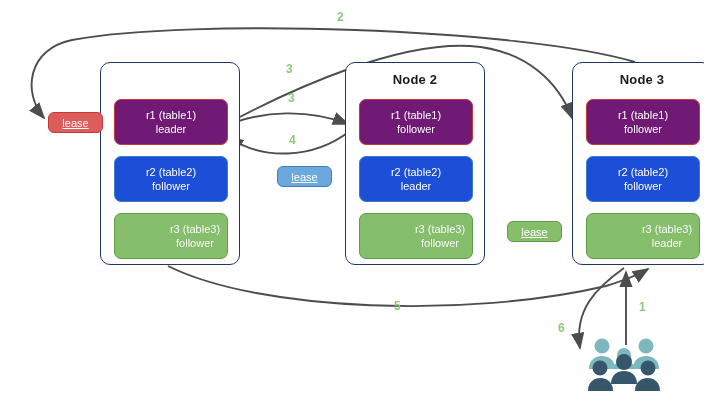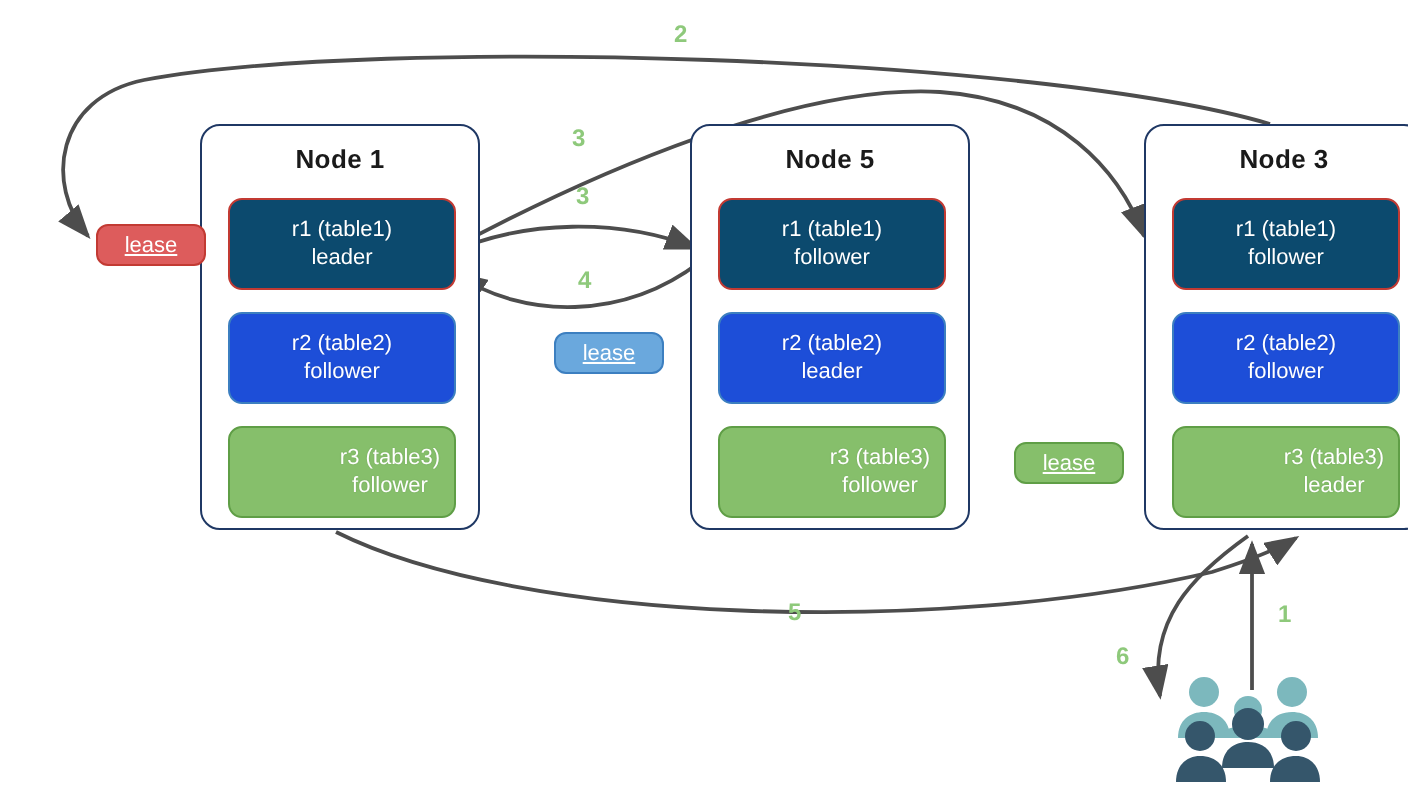--- a/index.html
+++ b/index.html
@@ -52,21 +52,21 @@
     display: flex;
     flex-direction: column;
     align-items: center;
     justify-content: center;
     color: #ffffff;
     font-size: 11px;
     line-height: 14px;
     text-shadow: 0 0 1px rgba(0,0,0,0.12);
   }
   .replica .l1, .replica .l2 { display: block; }
-  .rep-red   { background: #0c4a6e; border: 1.6px solid #c23a33; }
+  .rep-red   { background: #701a75; border: 1.6px solid #c23a33; }
   .rep-blue  { background: #1d4ed8; border: 1.6px solid #3c7fc0; }
   .rep-green { background: #86bf6b; border: 1.6px solid #5f9e46; }
 
   .r-slot1 { top: 36px; }
   .r-slot2 { top: 93px; }
   .r-slot3 { top: 150px; padding-left: 48px; }
 
   .lease {
     position: absolute;
     box-sizing: border-box;
@@ -116,37 +116,36 @@
     <path d="M 350 131 C 312 160, 262 160, 228 137" fill="none" stroke="#4d4d4d" stroke-width="1.9" marker-end="url(#arrowhead)"></path>
 
     <path d="M 168 266 C 260 312, 470 318, 606 286 C 625 280, 640 274, 648 269" fill="none" stroke="#4d4d4d" stroke-width="1.9" marker-end="url(#arrowhead)"></path>
 
     <path d="M 626 345 L 626 272" fill="none" stroke="#4d4d4d" stroke-width="1.9" marker-end="url(#arrowhead)"></path>
 
     <path d="M 624 268 C 596 288, 574 310, 580 348" fill="none" stroke="#4d4d4d" stroke-width="1.9" marker-end="url(#arrowhead)"></path>
   </svg>
 
   <div class="node" style="left:100px; top:62px;">
-    <div class="node-title">Node 1</div>
     <div class="replica rep-red r-slot1">
       <span class="l1">r1 (table1)</span>
       <span class="l2">leader</span>
     </div>
     <div class="replica rep-blue r-slot2">
       <span class="l1">r2 (table2)</span>
       <span class="l2">follower</span>
     </div>
     <div class="replica rep-green r-slot3">
       <span class="l1">r3 (table3)</span>
       <span class="l2">follower</span>
     </div>
   </div>
 
   <div class="node" style="left:345px; top:62px;">
-    <div class="node-title">Node 5</div>
+    <div class="node-title">Node 2</div>
     <div class="replica rep-red r-slot1">
       <span class="l1">r1 (table1)</span>
       <span class="l2">follower</span>
     </div>
     <div class="replica rep-blue r-slot2">
       <span class="l1">r2 (table2)</span>
       <span class="l2">leader</span>
     </div>
     <div class="replica rep-green r-slot3">
       <span class="l1">r3 (table3)</span>

